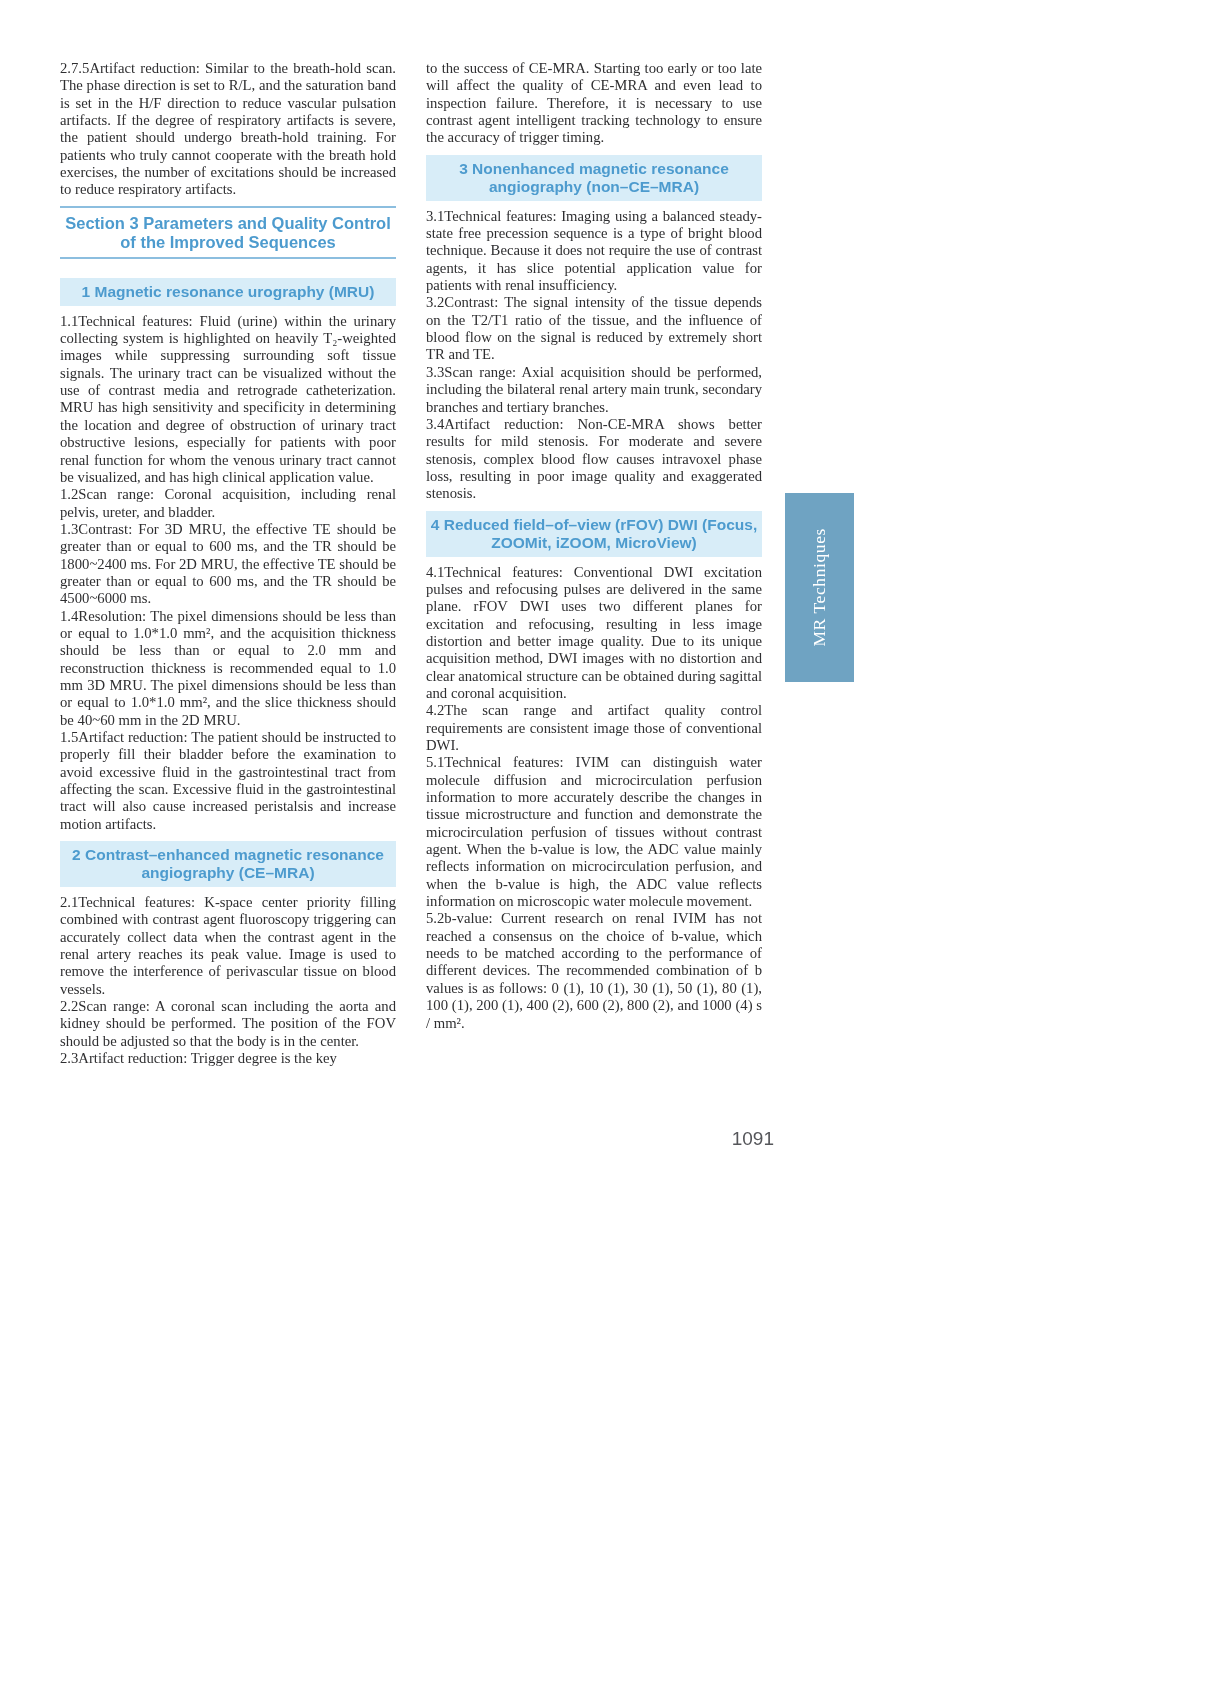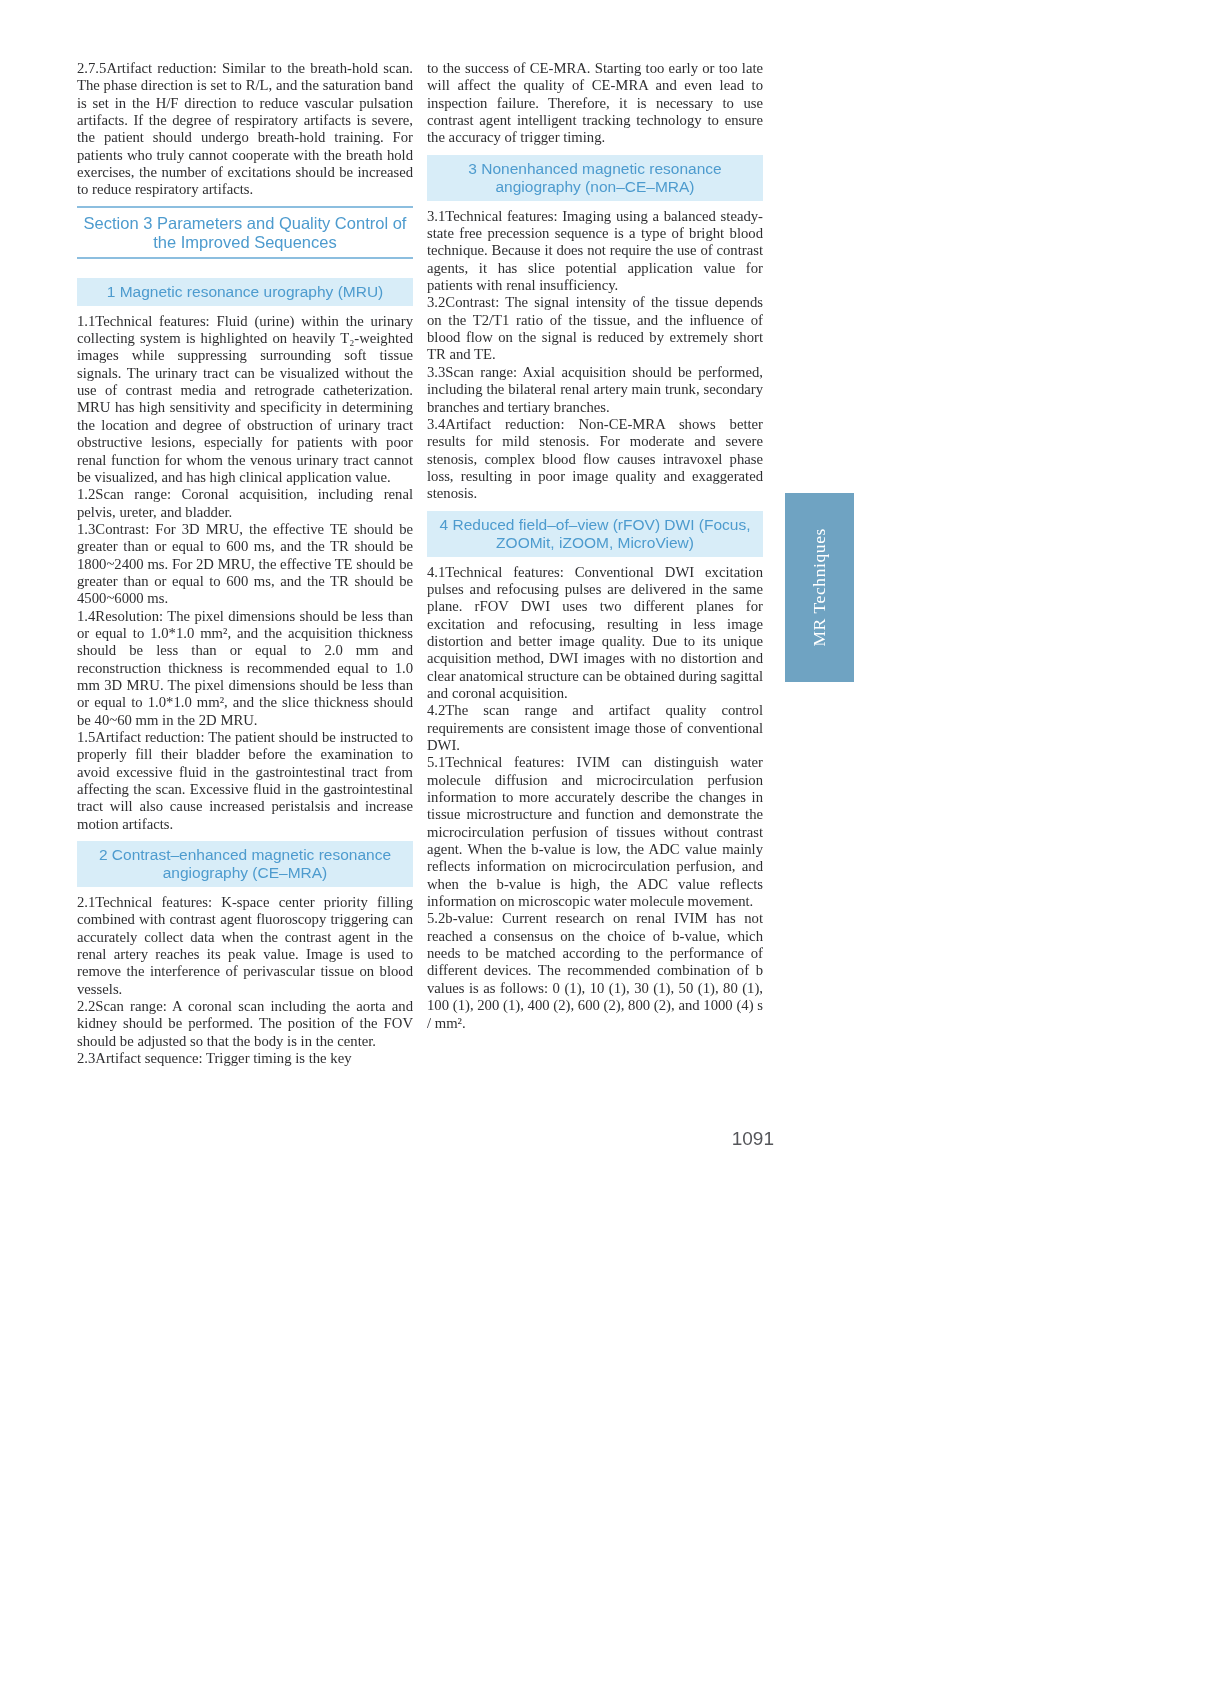--- a/index.html
+++ b/index.html
@@ -4,43 +4,43 @@
 <style>
   html,body { margin:0; padding:0; background:#ffffff; }
   .page {
     position:relative;
     width:1218px; height:1696px;
     background:#ffffff;
     overflow:hidden;
     font-family:"Liberation Serif", serif;
   }
   .content {
-    position:absolute; left:77px; top:60px;
-    display:flex; gap:14px;
+    position:absolute; left:60px; top:60px;
+    display:flex; gap:30px;
   }
   .col { width:336px; }
   .block { margin:0; }
   .paragraph {
     font-size:14.7px; line-height:17.35px;
     text-align:justify; color:#2e2e30;
   }
   .section-heading {
     font-family:"Liberation Sans", sans-serif;
-    font-weight:normal;
+    font-weight:bold;
     color:#4d9bce;
     font-size:16.5px; line-height:19px;
     text-align:center;
     border-top:2px solid #8cbedf;
     border-bottom:2px solid #8cbedf;
     padding:6px 4px 5px;
     margin:7px 0 19px;
   }
   .subheading {
     font-family:"Liberation Sans", sans-serif;
-    font-weight:normal;
+    font-weight:bold;
     color:#4d9bce;
     font-size:15.5px; line-height:18px;
     text-align:center;
     background:#d8edf8;
     padding:5px 4px;
     margin:8px 0 7px;
   }
   .side-tab {
     position:absolute; left:785px; top:493px;
     width:69px; height:189px;
@@ -76,21 +76,21 @@
         <div class="block section-heading">Section 3 Parameters and Quality Control of the Improved Sequences</div>
         <div class="block subheading">1 Magnetic resonance urography (MRU)</div>
         <div class="block paragraph">1.1Technical features: Fluid (urine) within the urinary collecting system is highlighted on heavily T₂-weighted images while suppressing surrounding soft tissue signals. The urinary tract can be visualized without the use of contrast media and retrograde catheterization. MRU has high sensitivity and specificity in determining the location and degree of obstruction of urinary tract obstructive lesions, especially for patients with poor renal function for whom the venous urinary tract cannot be visualized, and has high clinical application value.</div>
         <div class="block paragraph">1.2Scan range: Coronal acquisition, including renal pelvis, ureter, and bladder.</div>
         <div class="block paragraph">1.3Contrast: For 3D MRU, the effective TE should be greater than or equal to 600 ms, and the TR should be 1800~2400 ms. For 2D MRU, the effective TE should be greater than or equal to 600 ms, and the TR should be 4500~6000 ms.</div>
         <div class="block paragraph">1.4Resolution: The pixel dimensions should be less than or equal to 1.0*1.0 mm², and the acquisition thickness should be less than or equal to 2.0 mm and reconstruction thickness is recommended equal to 1.0 mm 3D MRU. The pixel dimensions should be less than or equal to 1.0*1.0 mm², and the slice thickness should be 40~60 mm in the 2D MRU.</div>
         <div class="block paragraph">1.5Artifact reduction: The patient should be instructed to properly fill their bladder before the examination to avoid excessive fluid in the gastrointestinal tract from affecting the scan. Excessive fluid in the gastrointestinal tract will also cause increased peristalsis and increase motion artifacts.</div>
         <div class="block subheading">2 Contrast–enhanced magnetic resonance angiography (CE–MRA)</div>
         <div class="block paragraph">2.1Technical features: K-space center priority filling combined with contrast agent fluoroscopy triggering can accurately collect data when the contrast agent in the renal artery reaches its peak value. Image is used to remove the interference of perivascular tissue on blood vessels.</div>
         <div class="block paragraph">2.2Scan range: A coronal scan including the aorta and kidney should be performed. The position of the FOV should be adjusted so that the body is in the center.</div>
-        <div class="block paragraph">2.3Artifact sequence: Trigger timing is the key</div>
+        <div class="block paragraph">2.3Artifact reduction: Trigger degree is the key</div>
       </div>
     <div class="col">
         <div class="block paragraph">to the success of CE-MRA. Starting too early or too late will affect the quality of CE-MRA and even lead to inspection failure. Therefore, it is necessary to use contrast agent intelligent tracking technology to ensure the accuracy of trigger timing.</div>
         <div class="block subheading">3 Nonenhanced magnetic resonance angiography (non–CE–MRA)</div>
         <div class="block paragraph">3.1Technical features: Imaging using a balanced steady-state free precession sequence is a type of bright blood technique. Because it does not require the use of contrast agents, it has slice potential application value for patients with renal insufficiency.</div>
         <div class="block paragraph">3.2Contrast: The signal intensity of the tissue depends on the T2/T1 ratio of the tissue, and the influence of blood flow on the signal is reduced by extremely short TR and TE.</div>
         <div class="block paragraph">3.3Scan range: Axial acquisition should be performed, including the bilateral renal artery main trunk, secondary branches and tertiary branches.</div>
         <div class="block paragraph">3.4Artifact reduction: Non-CE-MRA shows better results for mild stenosis. For moderate and severe stenosis, complex blood flow causes intravoxel phase loss, resulting in poor image quality and exaggerated stenosis.</div>
         <div class="block subheading">4 Reduced field–of–view (rFOV) DWI (Focus, ZOOMit, iZOOM, MicroView)</div>
         <div class="block paragraph">4.1Technical features: Conventional DWI excitation pulses and refocusing pulses are delivered in the same plane. rFOV DWI uses two different planes for excitation and refocusing, resulting in less image distortion and better image quality. Due to its unique acquisition method, DWI images with no distortion and clear anatomical structure can be obtained during sagittal and coronal acquisition.</div>

